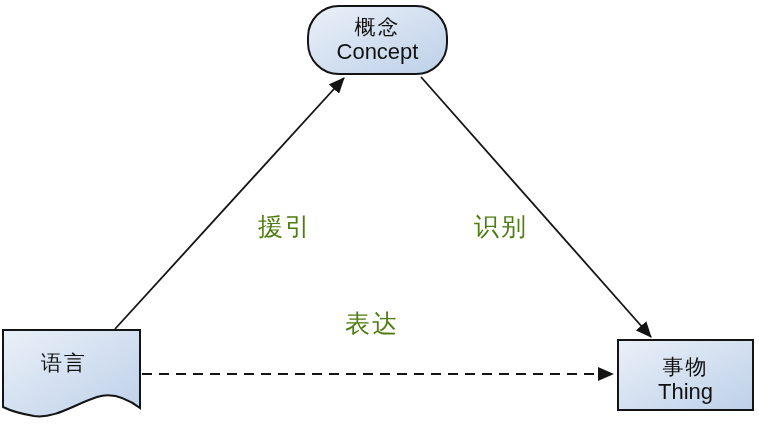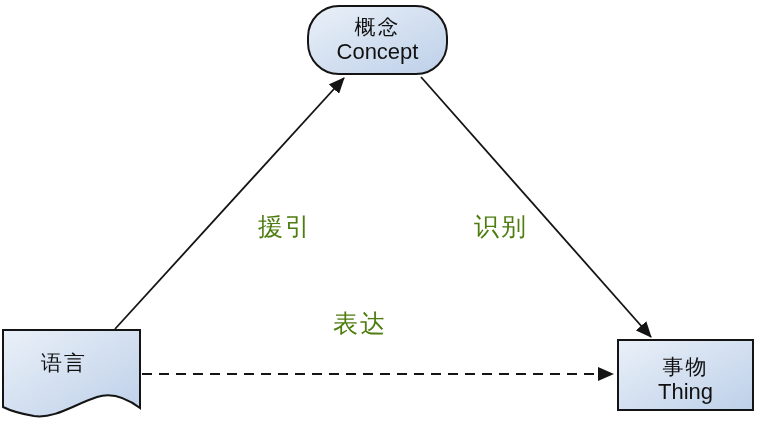--- a/index.html
+++ b/index.html
@@ -82,15 +82,15 @@
 
   <div class="node-label" style="left:618px; top:340px; width:135px; height:80px;">
     <div class="zh">事物</div>
     <div class="en">Thing</div>
   </div>
 
   <div class="edge-label" style="left:285px; top:226px;">援引</div>
 
   <div class="edge-label" style="left:477px; top:226px;margin-left:24px;">识别</div>
 
-  <div class="edge-label" style="left:360px; top:323px;">表达</div>
+  <div class="edge-label" style="left:372px; top:323px;">表达</div>
 
 </div>
 
 </body></html>

